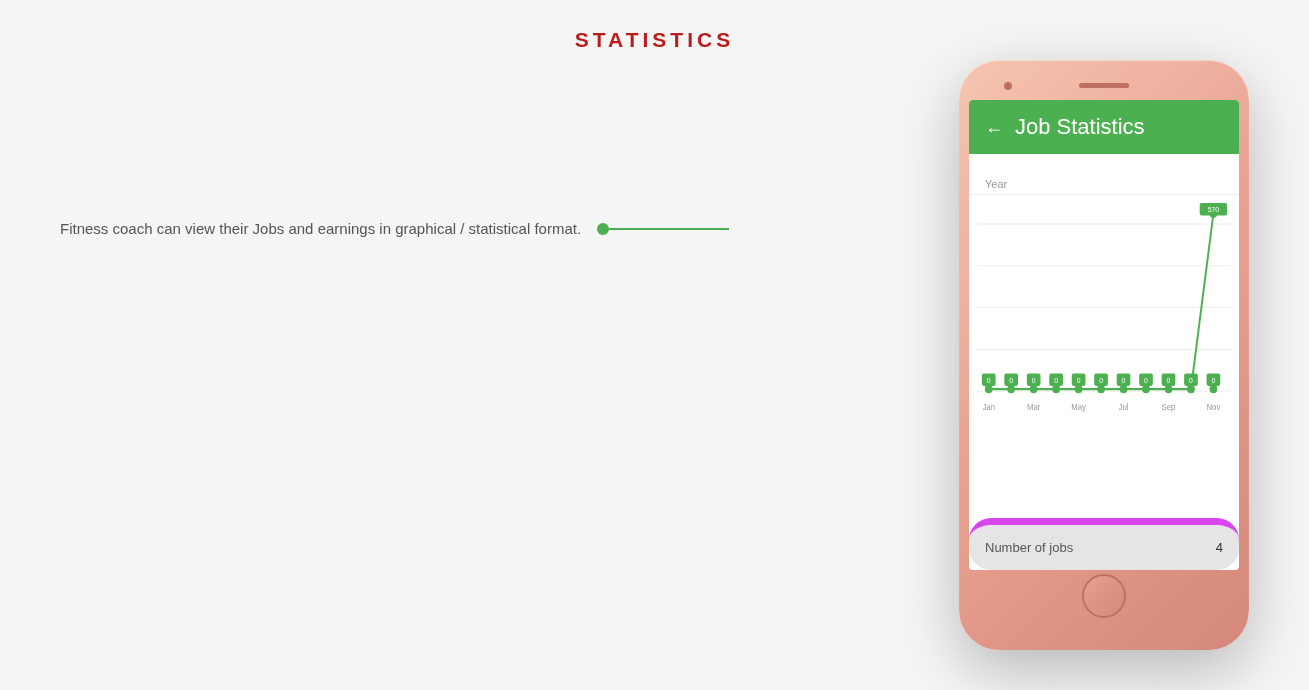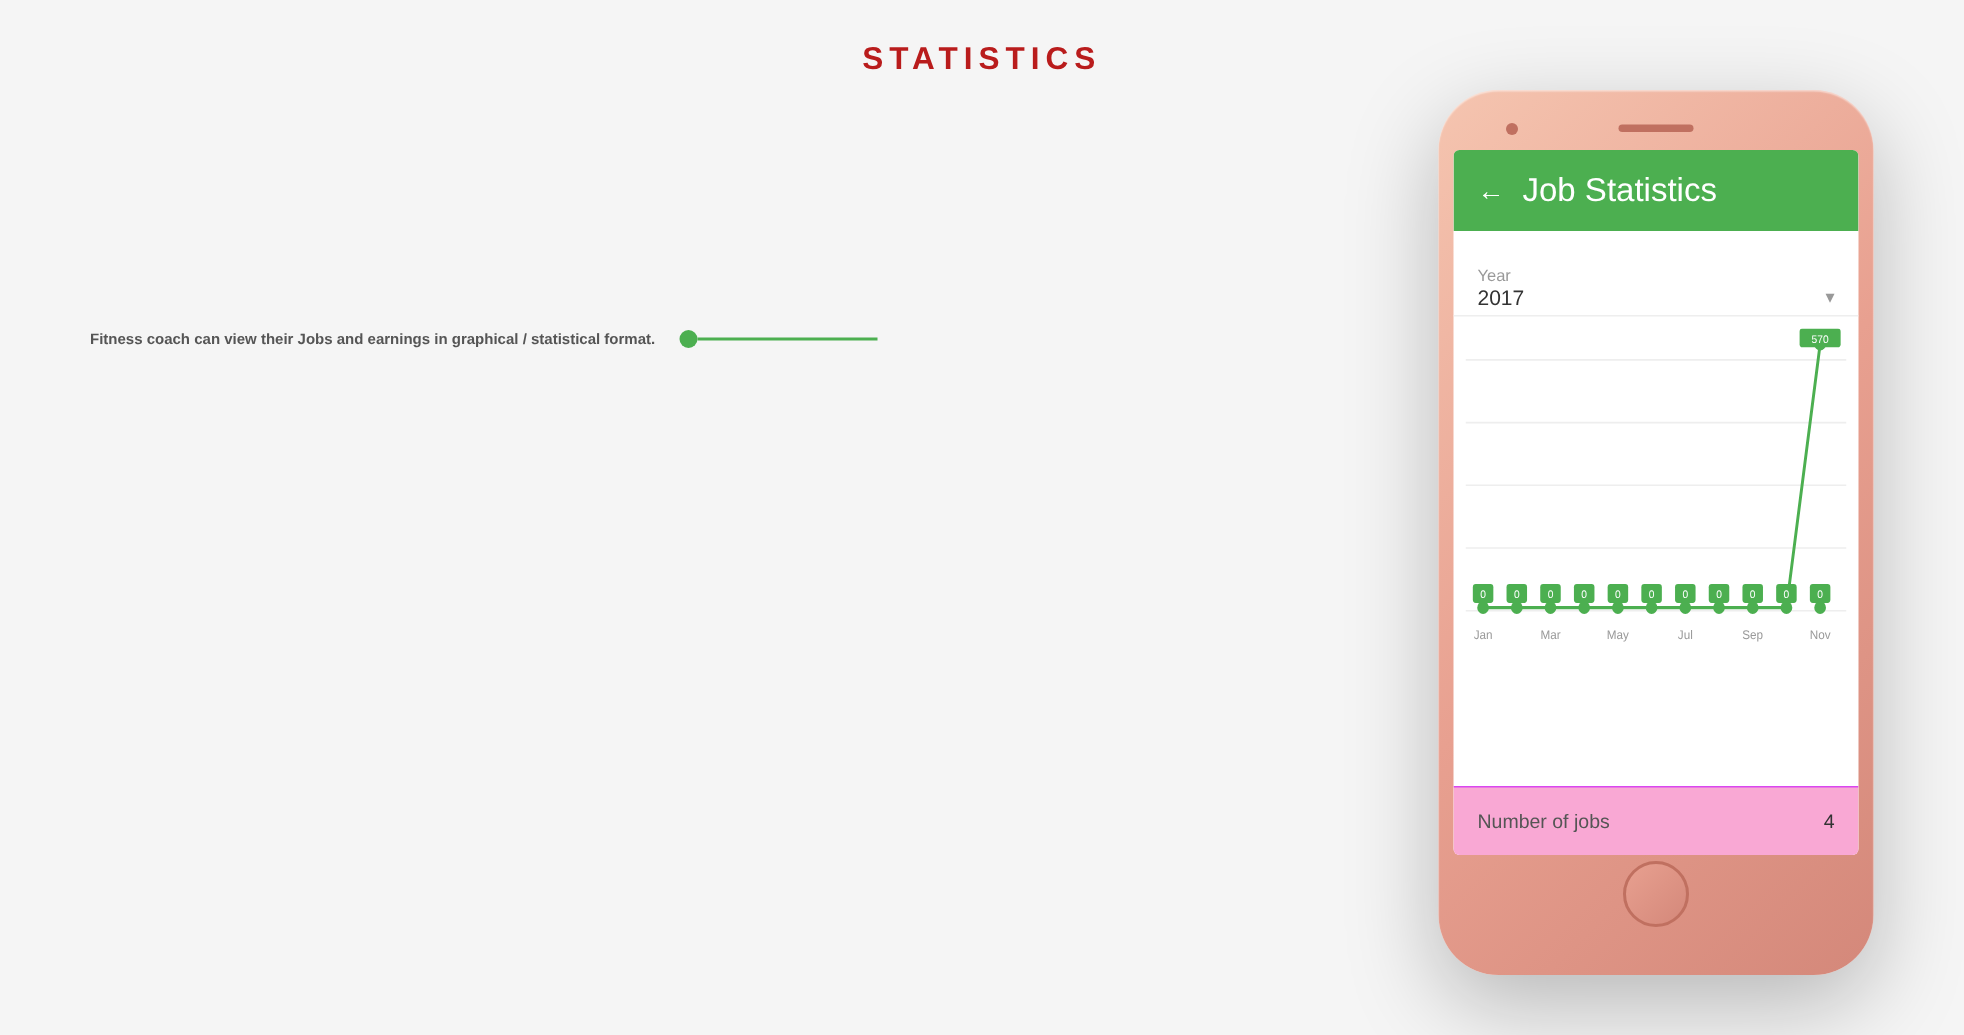--- a/index.html
+++ b/index.html
@@ -25,23 +25,22 @@
     
     .description-area {
       position: absolute;
       top: 220px;
       left: 60px;
       display: flex;
       align-items: center;
       gap: 16px;
     }
     .description-text {
-      font-size: 10px;
+      font-size: 15px;
       color: #555;
-      font-weight: bold;
     }
     .dot-line {
       display: flex;
       align-items: center;
       gap: 0;
     }
     .green-dot {
       width: 12px;
       height: 12px;
       background: #4caf50;
@@ -150,23 +149,24 @@
       height: 280px;
       position: relative;
     }
 
     
     .stats-footer {
       position: absolute;
       bottom: 0;
       left: 0;
       right: 0;
-      background: #f9a8d4;
+      background: #e5e5e5;
       padding: 12px 16px;
-      border-top: 1px solid #d946ef;
+      border-top: 7px solid #d946ef;
+      border-radius: 22px;
     }
     .stats-row {
       display: flex;
       justify-content: space-between;
       align-items: center;
       padding: 3px 0;
     }
     .stats-label {
       font-size: 13px;
       color: #555;
@@ -221,24 +221,20 @@
 
     <div class="phone-screen">
 
       <div class="app-header">
         <span class="back-arrow">←</span>
         <span class="app-title">Job Statistics</span>
       </div>
 
       <div class="year-selector">
         <div class="year-label">Year</div>
-        <div class="year-row">
-          <span class="year-value">2017</span>
-          <span class="chevron-down">▾</span>
-        </div>
       </div>
 
       <div class="chart-area">
         <svg class="chart-svg" viewBox="0 0 260 220" preserveAspectRatio="none">
 
           <line x1="0" y1="180" x2="260" y2="180" stroke="#eee" stroke-width="1"></line>
           <line x1="0" y1="140" x2="260" y2="140" stroke="#eee" stroke-width="1"></line>
           <line x1="0" y1="100" x2="260" y2="100" stroke="#eee" stroke-width="1"></line>
           <line x1="0" y1="60" x2="260" y2="60" stroke="#eee" stroke-width="1"></line>
           <line x1="0" y1="20" x2="260" y2="20" stroke="#eee" stroke-width="1"></line>

